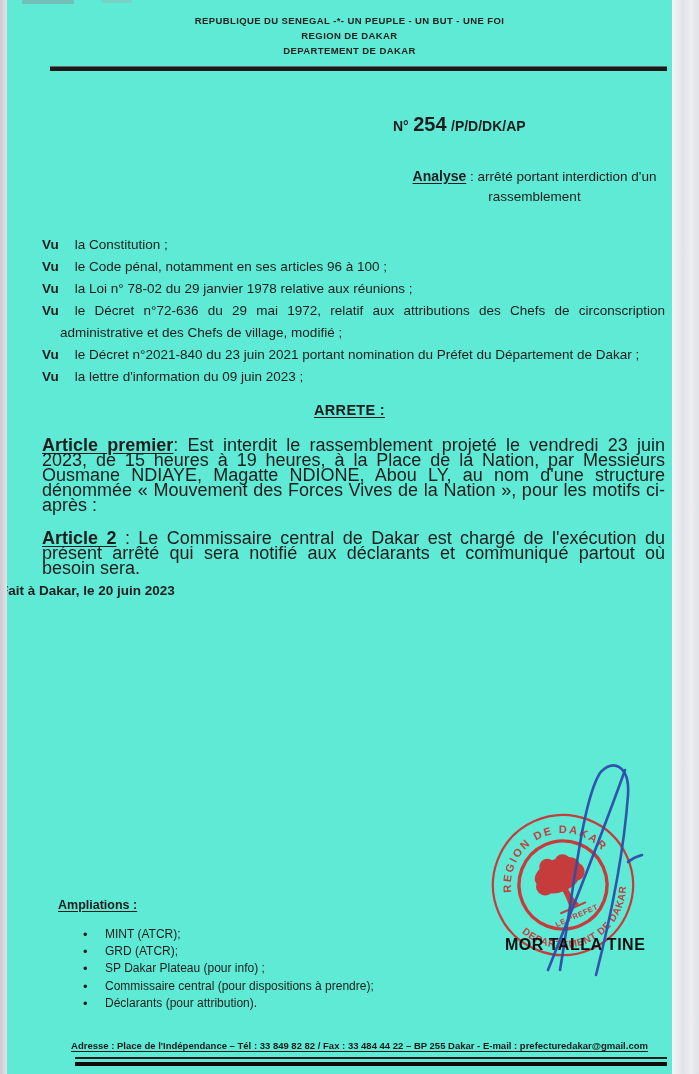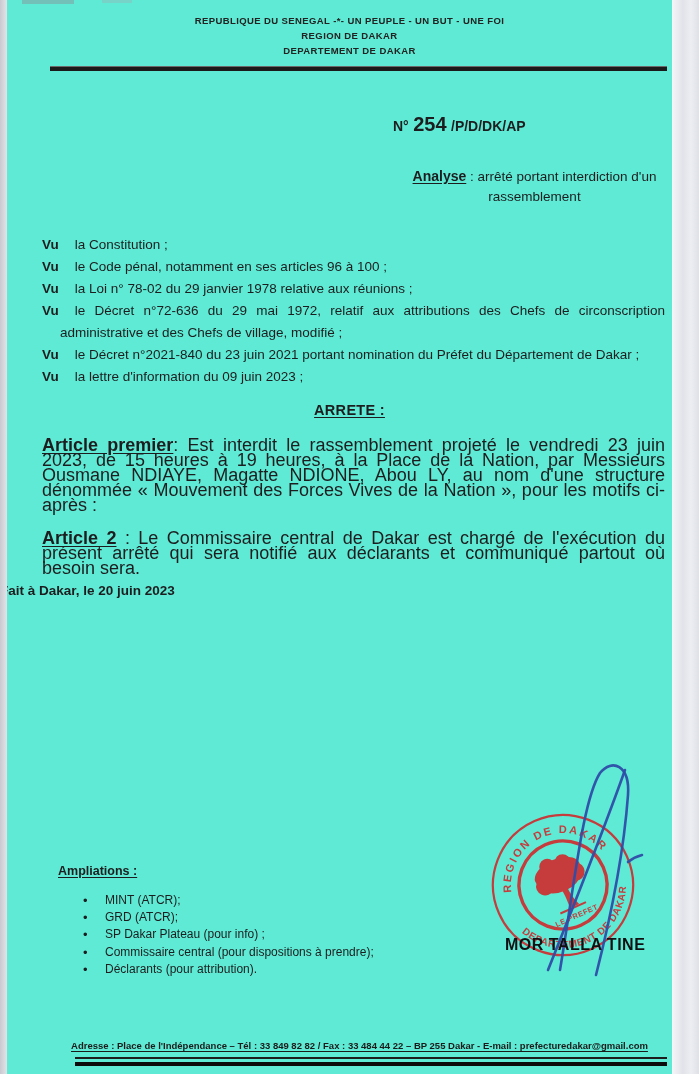--- a/index.html
+++ b/index.html
@@ -42,21 +42,21 @@
   .art { margin:20px 34px 0 42px; font-size:18px; line-height:15px; text-align:justify; }
   .art.second { margin-top:18px; }
 
   .motifs { margin:13px 34px 0 85px; font-size:13.5px; }
   .motif  { position:relative; line-height:22px; }
   .motif::before { content:"-"; position:absolute; left:-20px; top:0; }
 
   .fait { margin-top:7px; padding-right:35px; font-weight:bold; font-size:13.5px; }
 
   .ampliations { position:absolute; left:58px; top:864px; font-size:12px; }
-  .amp-label { font-weight:bold; font-size:12.5px; }
+  .amp-label { font-weight:bold; font-size:12.5px;margin-top:34px; }
   .amp-list  { margin-top:14px; }
   .amp-item  { position:relative; line-height:17.2px; padding-left:47px; }
   .amp-item::before { content:"\2022"; position:absolute; left:25px; top:0; font-size:13px; }
 
   .stamp-svg    { position:absolute; left:488px; top:810px; width:150px; height:150px; opacity:.92; }
   .stamp-ink    { fill:#cf2e31; }
   .stamp-ring   { fill:none; stroke:#cf2e31; }
   .stamp-arc    { font-family:"Liberation Sans", sans-serif; font-weight:bold; fill:#cf2e31; }
   .stamp-center { font-family:"Liberation Sans", sans-serif; font-weight:bold; font-size:7.5px; fill:#cf2e31; letter-spacing:.5px; }
 

